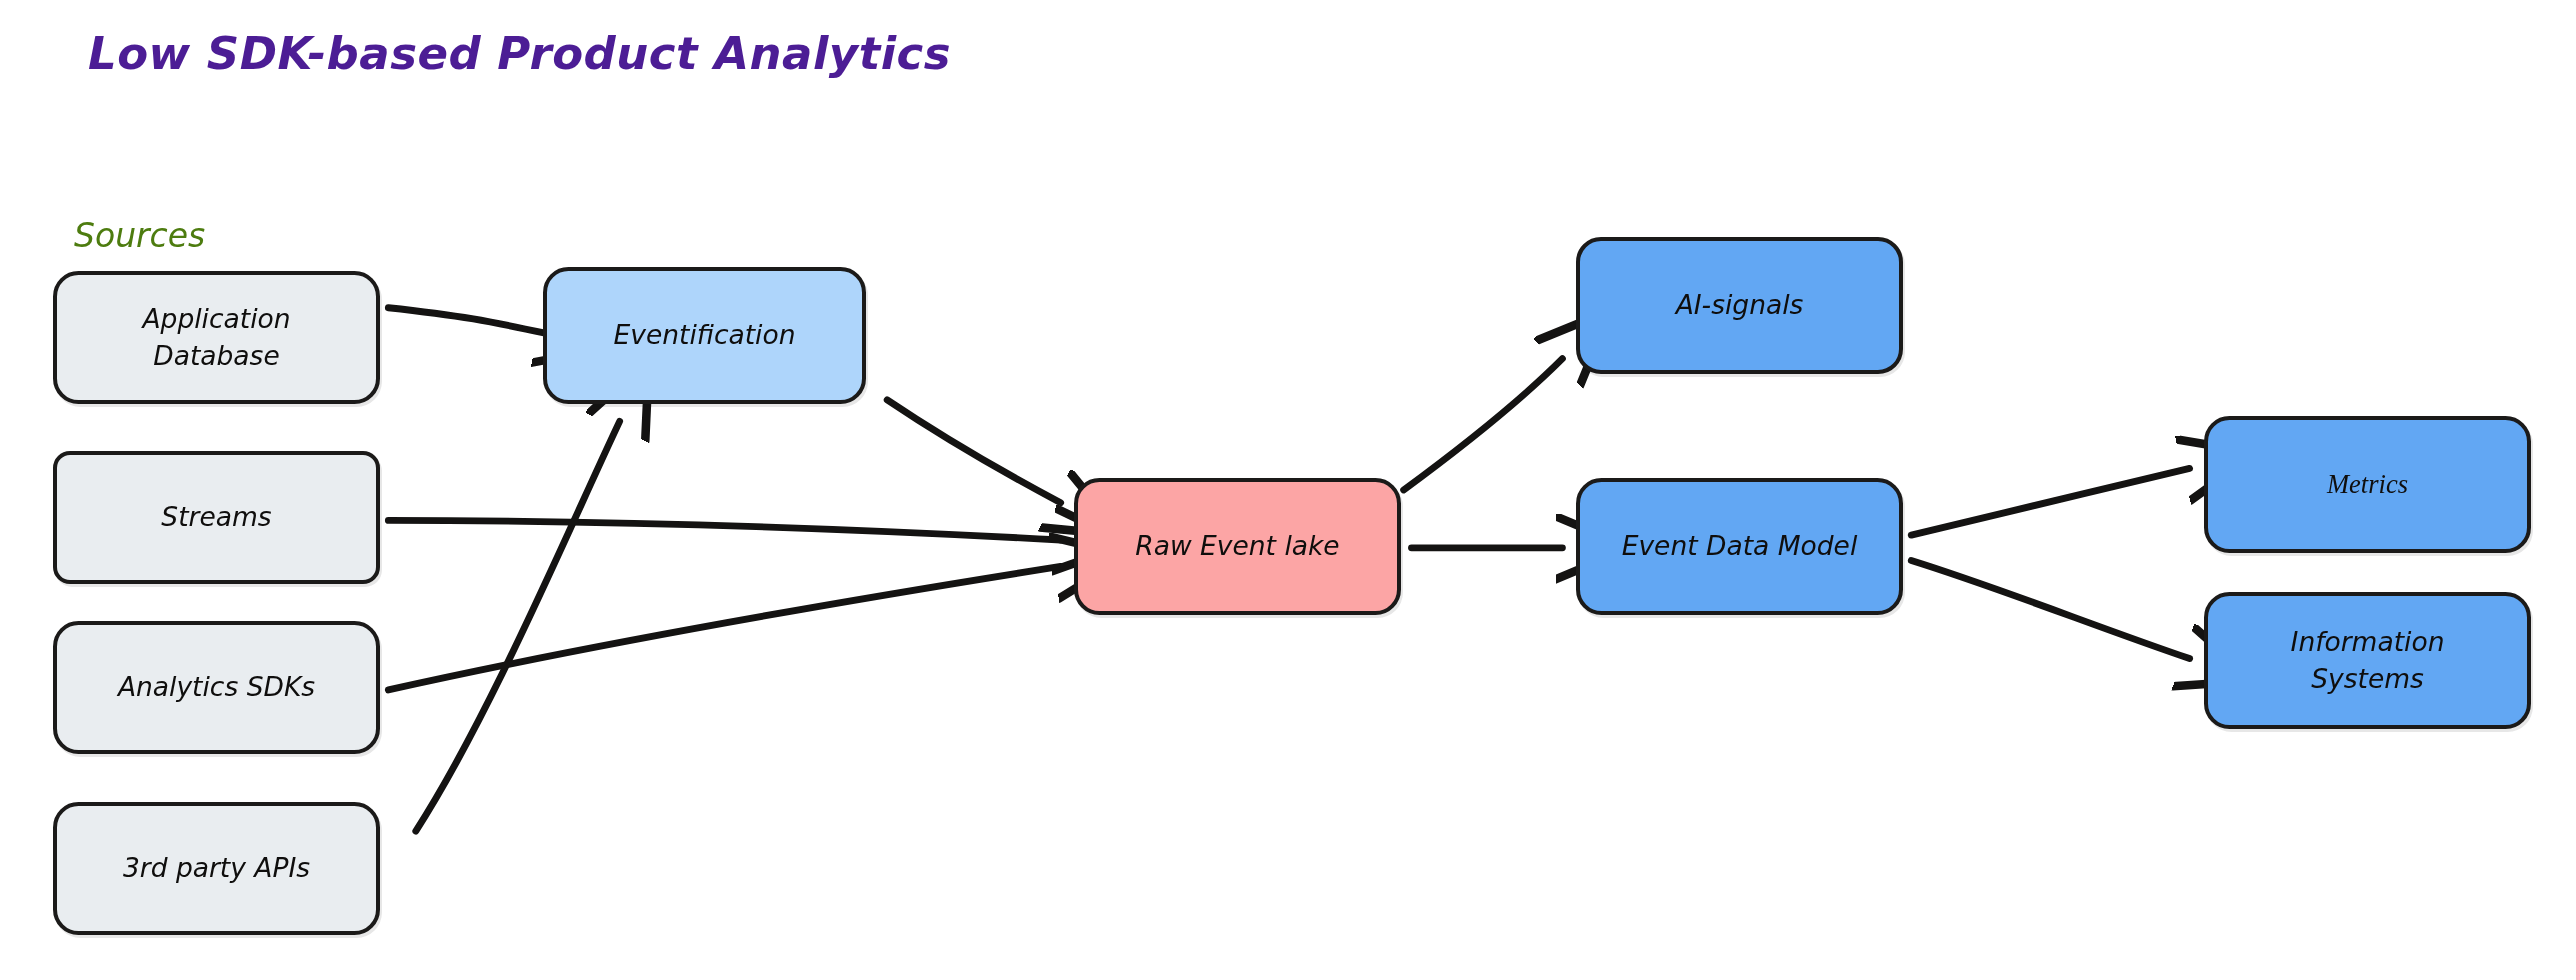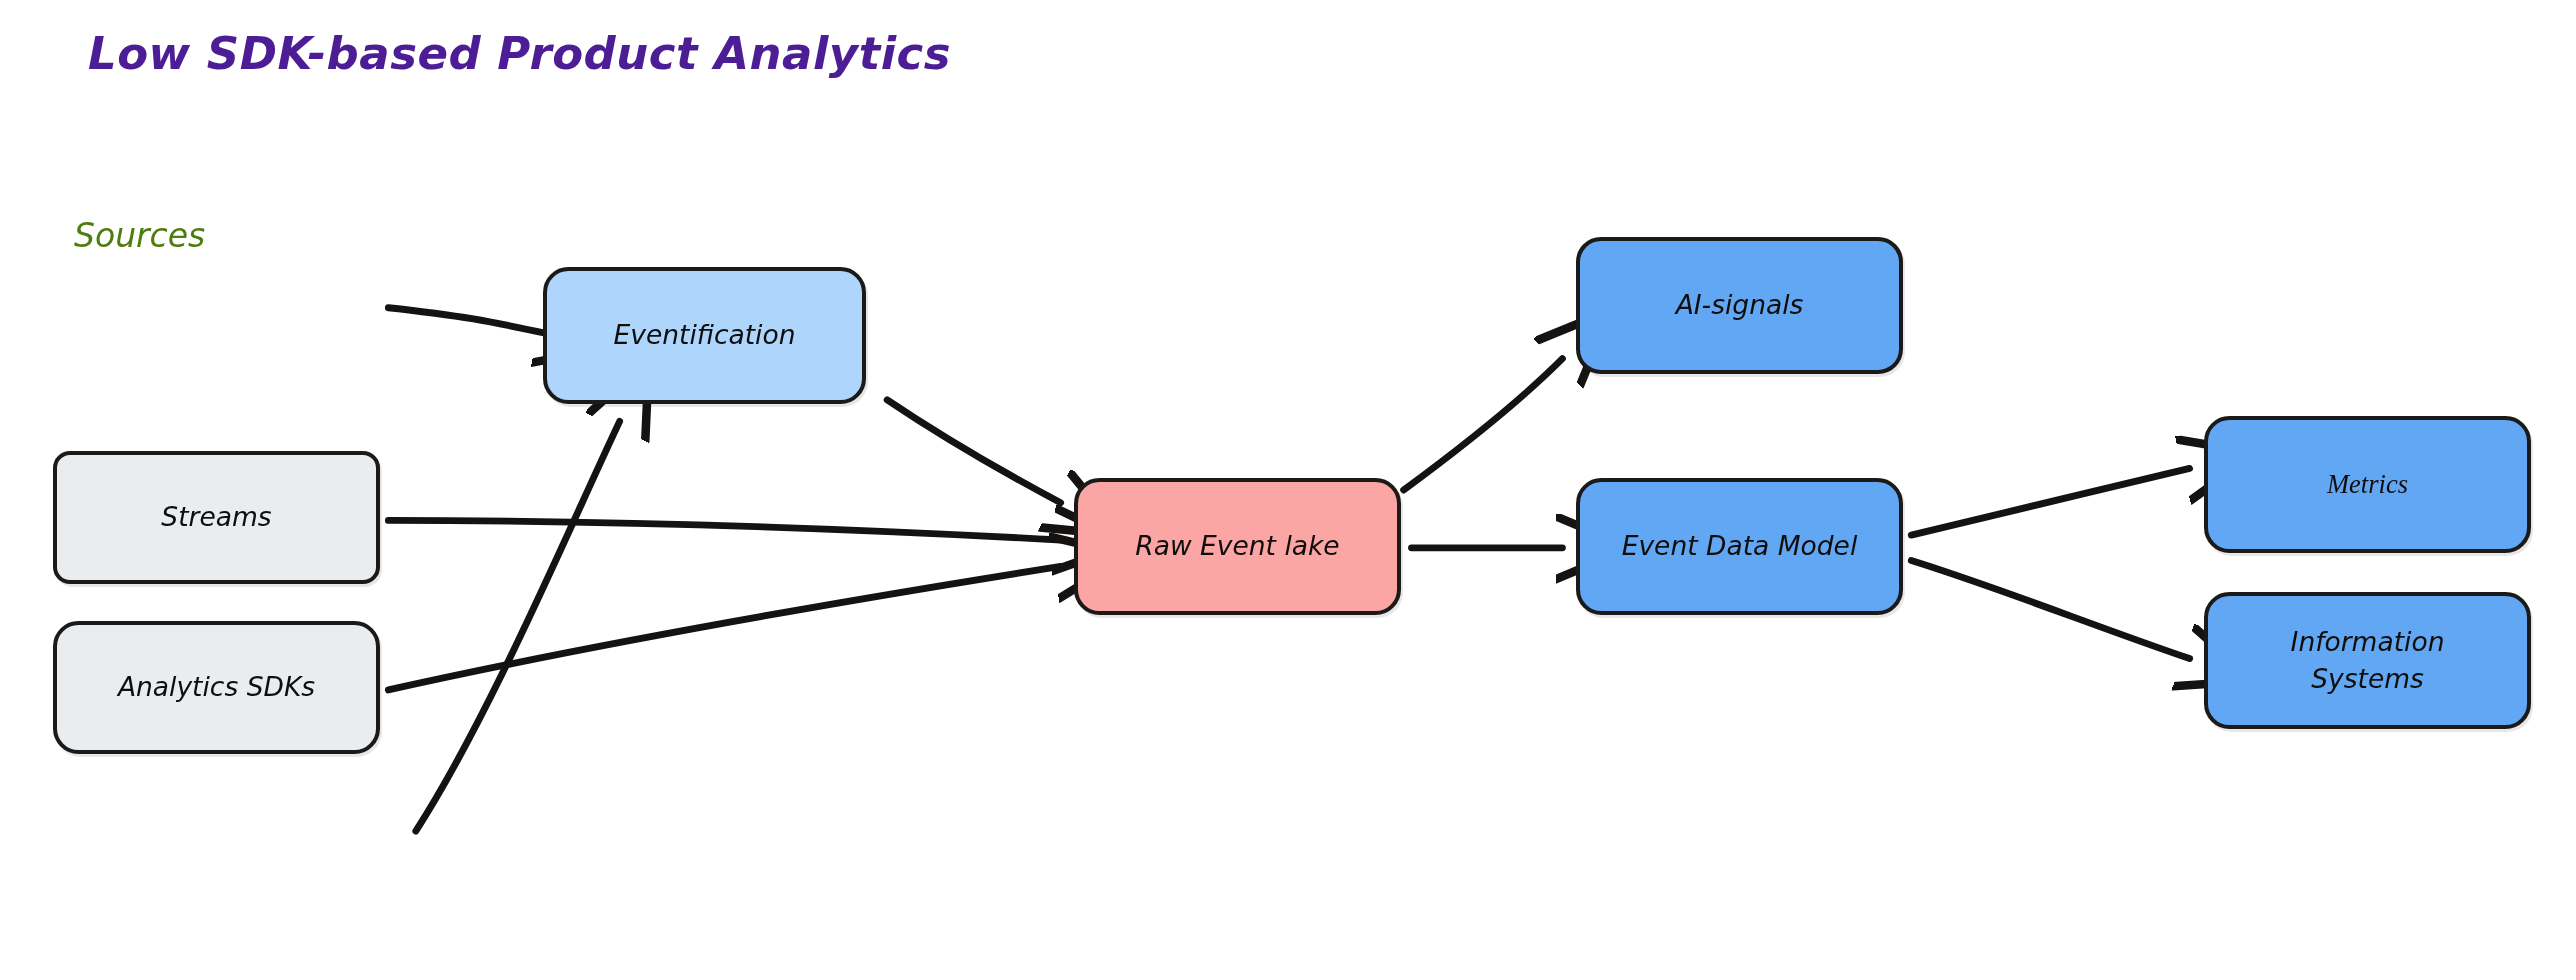--- a/index.html
+++ b/index.html
@@ -112,29 +112,36 @@
       <path d="M 1432 500 C 1500 450, 1560 400, 1594 366" marker-end="url(#arrowhead)"></path>
 
       <path d="M 1440 559 L 1594 559" marker-end="url(#arrowhead)"></path>
 
       <path d="M 1950 546 C 2040 525, 2140 500, 2234 478" marker-end="url(#arrowhead)"></path>
 
       <path d="M 1950 572 C 2040 600, 2140 640, 2234 672" marker-end="url(#arrowhead)"></path>
     </g>
   </svg>
 
+  <div class="node fill-gray" id="node-application-database" style="left:53px; top:271px; width:327px; height:133px;">
+    <span class="node-label">Application
+Database</span>
+  </div>
 
   <div class="node fill-gray" id="node-streams" style="left:53px; top:451px; width:327px; height:133px;border-radius:17px;">
     <span class="node-label">Streams</span>
   </div>
 
   <div class="node fill-gray" id="node-analytics-sdks" style="left:53px; top:621px; width:327px; height:133px;">
     <span class="node-label">Analytics SDKs</span>
   </div>
 
+  <div class="node fill-gray" id="node-3rd-party-apis" style="left:53px; top:802px; width:327px; height:133px;">
+    <span class="node-label">3rd party APIs</span>
+  </div>
 
   <div class="node fill-lightblue" id="node-eventification" style="left:543px; top:267px; width:323px; height:137px;">
     <span class="node-label">Eventification</span>
   </div>
 
   <div class="node fill-darkblue" id="node-raw-event-lake" style="left:1074px; top:478px; width:327px; height:137px;">
     <span class="node-label">Raw Event lake</span>
   </div>
 
   <div class="node fill-midblue" id="node-ai-signals" style="left:1576px; top:237px; width:327px; height:137px;border-radius:25px;">

